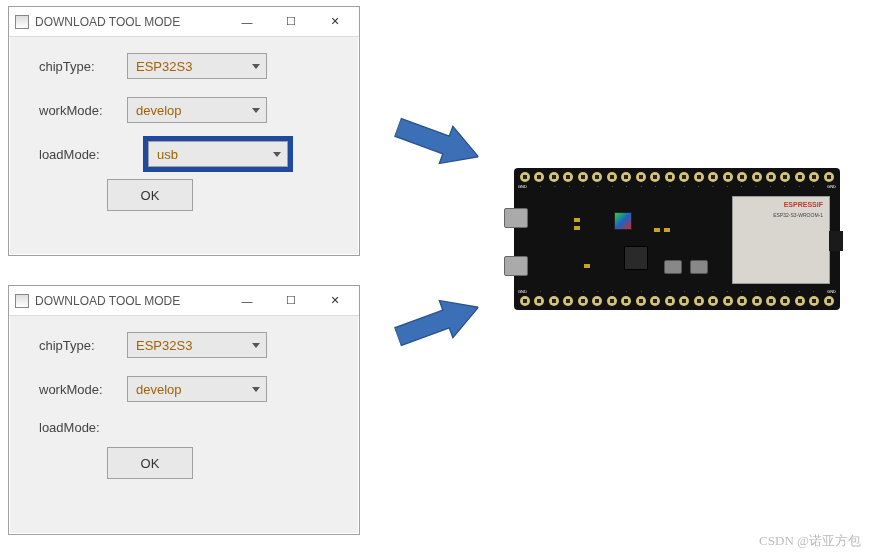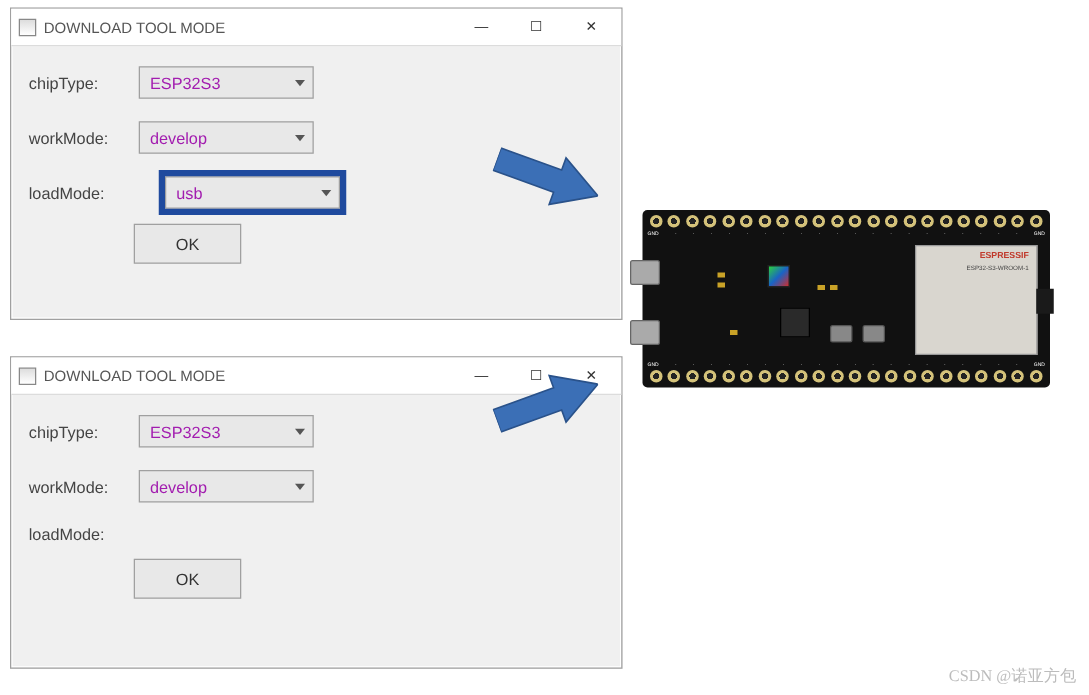--- a/index.html
+++ b/index.html
@@ -6,21 +6,21 @@
   body {
     width: 871px; height: 556px;
     background: #ffffff;
     font-family: "Segoe UI", Tahoma, sans-serif;
     font-size: 13px;
     color: #333;
     position: relative;
   }
   .dialog {
     position: absolute;
-    width: 490px;
+    width: 352px;
     height: 250px;
     background: #f0f0f0;
     border: 1px solid #a0a0a0;
     box-shadow: 0 0 0 1px #fff inset;
   }
   .dialog.d1 { left: 8px; top: 6px; }
   .dialog.d2 { left: 8px; top: 285px; }
   .titlebar {
     height: 30px;
     background: #ffffff;
@@ -42,28 +42,28 @@
     display: flex; align-items: center; justify-content: center;
     font-family: "Segoe UI Symbol", sans-serif;
     font-size: 11px; color: #333;
   }
   .form-row {
     display: flex;
     align-items: center;
     padding: 6px 14px;
     gap: 8px;
   }
-  .form-label { width: 80px; color: #444; font-size: 13px; }
+  .form-label { width: 80px; color: #444; font-size: 13px; margin-left: 16px; }
   .select {
     width: 140px; height: 26px;
     background: #e8e8e8;
     border: 1px solid #a0a0a0;
     display: flex; align-items: center; justify-content: space-between;
     padding: 0 6px 0 8px;
-    font-size: 13px; color: #a21caf;
+    font-size: 13px; color: #a16207;
     position: relative;
   }
   .select.hl { outline: 5px solid #1f4a9e; outline-offset: 0; margin-left: 21px; }
   .chev {
     width: 0; height: 0;
     border-left: 4px solid transparent;
     border-right: 4px solid transparent;
     border-top: 5px solid #555;
   }
   .ok-btn {

